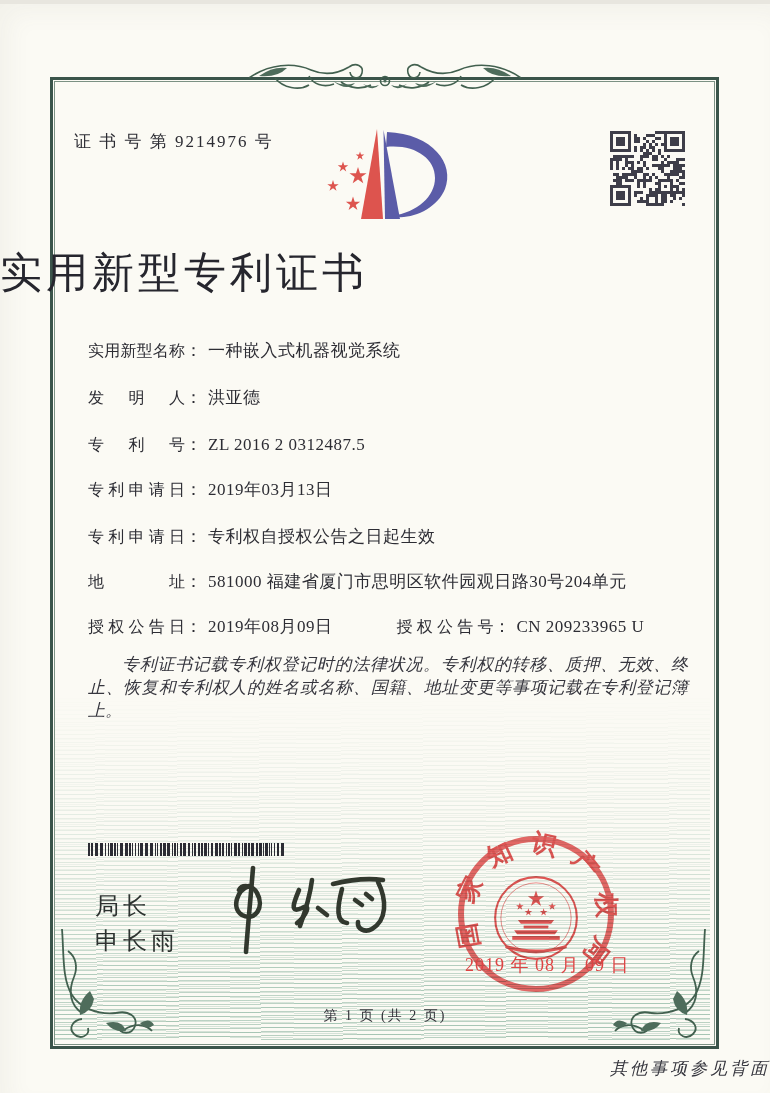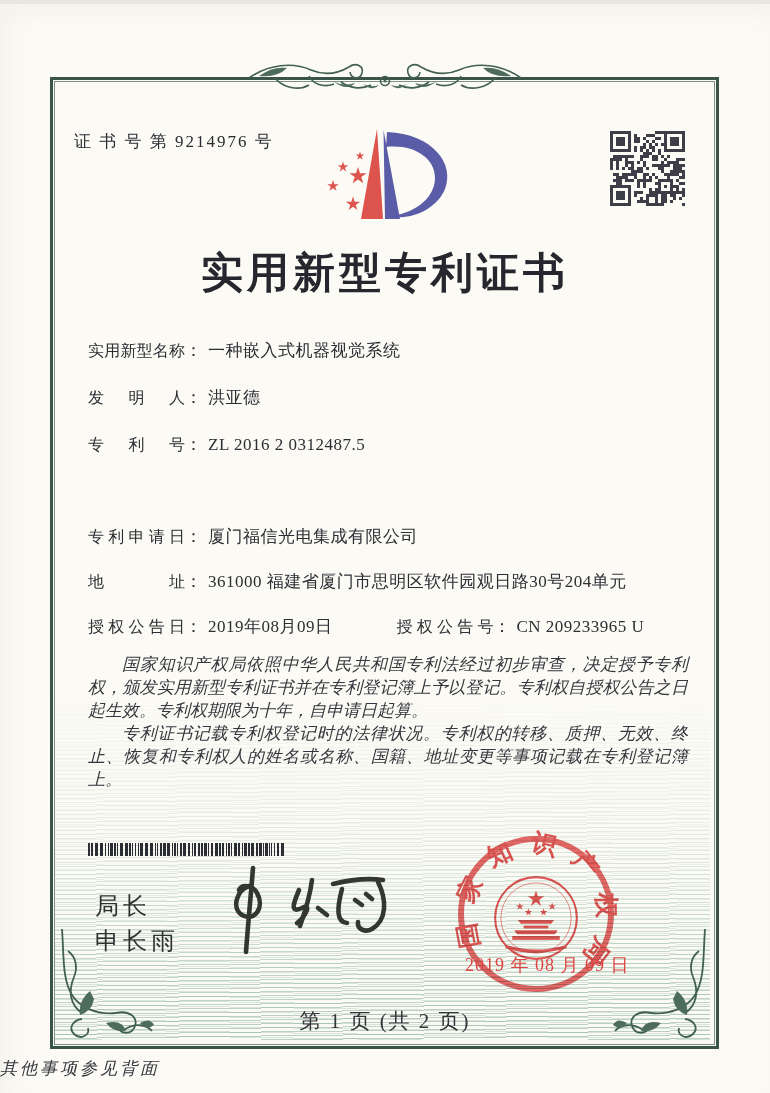--- a/index.html
+++ b/index.html
@@ -22,43 +22,43 @@
     mask-image:linear-gradient(180deg, transparent 0, rgba(0,0,0,.30) 40%, rgba(0,0,0,.85) 80%, #000 100%);
   }
   .ornament-top{position:absolute;left:245px;top:50px;width:280px;height:46px;}
   .flourish{position:absolute;width:135px;height:115px;}
   .flourish.bl{left:54px;top:923px;}
   .flourish.br{left:578px;top:923px;transform:scaleX(-1);}
   
   .cert-no{position:absolute;left:74px;top:126px;font-size:17px;letter-spacing:2px;color:#2c2c33;}
   .logo{position:absolute;left:298px;top:112px;width:176px;height:126px;}
   .qr{position:absolute;left:610px;top:127px;width:75px;height:75px;}
-  .title{position:absolute;left:0;top:241px;width:100%;text-align:center;
-    font-size:42px;font-weight:bold;letter-spacing:4px;color:#26262e;}
+  .title{position:absolute;left:0;top:241px;width:100%;
+    font-size:42px;font-weight:normal;letter-spacing:4px;color:#26262e;}
   
   .frow{position:absolute;left:88px;font-size:17px;line-height:22px;white-space:nowrap;color:#2d2d34;}
   .flabel{display:inline-block;width:97px;font-size:16px;text-align:justify;text-align-last:justify;vertical-align:bottom;}
   .fcolon{display:inline-block;margin-right:6px;}
   .fvalue{letter-spacing:.5px;}
   .pair2{display:inline-block;margin-left:64px;}
   
   .paras{position:absolute;left:88px;top:649px;width:600px;
     font-size:17px;line-height:23px;font-style:italic;color:#36363e;text-align:justify;}
   .paras p{margin:0;text-indent:2em;}
   
   .barcode{position:absolute;left:88px;top:839px;width:202px;height:13px;}
   .signer{position:absolute;left:95px;top:884px;font-family:"Liberation Sans","DejaVu Sans",sans-serif;
     font-size:24px;letter-spacing:4px;color:#2d3230;line-height:35px;}
   .signature{position:absolute;left:215px;top:858px;width:185px;height:100px;}
   .seal{position:absolute;left:451px;top:825px;width:170px;height:170px;mix-blend-mode:multiply;opacity:.93;}
   .seal-date{position:absolute;left:465px;top:949px;width:150px;
     font-size:18px;letter-spacing:1px;color:#dd4343;white-space:nowrap;}
   .page-num{position:absolute;left:0;top:1003px;width:100%;text-align:center;
-    font-size:21px;letter-spacing:2px;color:#33333a;}
-  .back-note{position:absolute;left:0;top:1053px;width:100%;text-align:left;
+    font-size:14px;letter-spacing:2px;color:#33333a;}
+  .back-note{position:absolute;left:0;top:1053px;width:100%;text-align:right;
     font-size:17px;letter-spacing:3px;font-style:italic;color:#36363e;}
   .hiddendefs{position:absolute;width:0;height:0;overflow:hidden;}
 </style>
 </head>
 <body>
 
 <svg class="hiddendefs" aria-hidden="true">
   <defs>
     <path id="star" d="M0,-1 L0.2245,-0.309 L0.951,-0.309 L0.3633,0.118 L0.5878,0.809 L0,0.382 L-0.5878,0.809 L-0.3633,0.118 L-0.951,-0.309 L-0.2245,-0.309 Z"></path>
     <path id="sealArc" d="M -47,41 A 62 62 0 1 1 47,41" fill="none"></path>
@@ -463,32 +463,34 @@
 
   <div class="frow" style="top:336px">
     <span class="flabel">实用新型名称</span><span class="fcolon">：</span><span class="fvalue">一种嵌入式机器视觉系统</span>
   </div>
   <div class="frow" style="top:383px">
     <span class="flabel">发明人</span><span class="fcolon">：</span><span class="fvalue">洪亚德</span>
   </div>
   <div class="frow" style="top:430px">
     <span class="flabel">专利号</span><span class="fcolon">：</span><span class="fvalue">ZL 2016 2 0312487.5</span>
   </div>
+  <div class="frow" style="top:475px">
+    <span class="flabel">专利申请日</span><span class="fcolon">：</span><span class="fvalue">2019年03月13日</span>
+  </div>
   <div class="frow" style="top:522px">
-    <span class="flabel">专利申请日</span><span class="fcolon">：</span><span class="fvalue">厦门福信光电集成有限公司</span>
+    <span class="flabel">专利申请日</span><span class="fcolon">：</span><span class="fvalue">专利权自授权公告之日起生效</span>
   </div>
   <div class="frow" style="top:567px">
-    <span class="flabel">地址</span><span class="fcolon">：</span><span class="fvalue">361000 福建省厦门市思明区软件园观日路30号204单元</span>
+    <span class="flabel">地址</span><span class="fcolon">：</span><span class="fvalue">581000 福建省厦门市思明区软件园观日路30号204单元</span>
   </div>
   <div class="frow" style="top:612px">
     <span class="flabel">授权公告日</span><span class="fcolon">：</span><span class="fvalue">2019年08月09日</span><span class="pair2"><span class="flabel">授权公告号</span><span class="fcolon">：</span><span class="fvalue">CN 209233965 U</span></span>
   </div>
 
   <div class="paras">
-    <p>国家知识产权局依照中华人民共和国专利法经过初步审查，决定授予专利权，颁发实用新型专利证书并在专利登记簿上予以登记。专利权自授权公告之日起生效。专利权期限为十年，自申请日起算。</p>
     <p>专利证书记载专利权登记时的法律状况。专利权的转移、质押、无效、终止、恢复和专利权人的姓名或名称、国籍、地址变更等事项记载在专利登记簿上。</p>
   </div>
 
   <svg class="barcode" viewBox="0 0 202 13" preserveAspectRatio="none">
       <rect x="0" y="0" width="2" height="13" fill="#2c2c34"></rect>
       <rect x="3" y="0" width="2" height="13" fill="#2c2c34"></rect>
       <rect x="7" y="0" width="3" height="13" fill="#2c2c34"></rect>
       <rect x="12" y="0" width="3" height="13" fill="#2c2c34"></rect>
       <rect x="17" y="0" width="1" height="13" fill="#2c2c34"></rect>
       <rect x="20" y="0" width="1" height="13" fill="#2c2c34"></rect>

